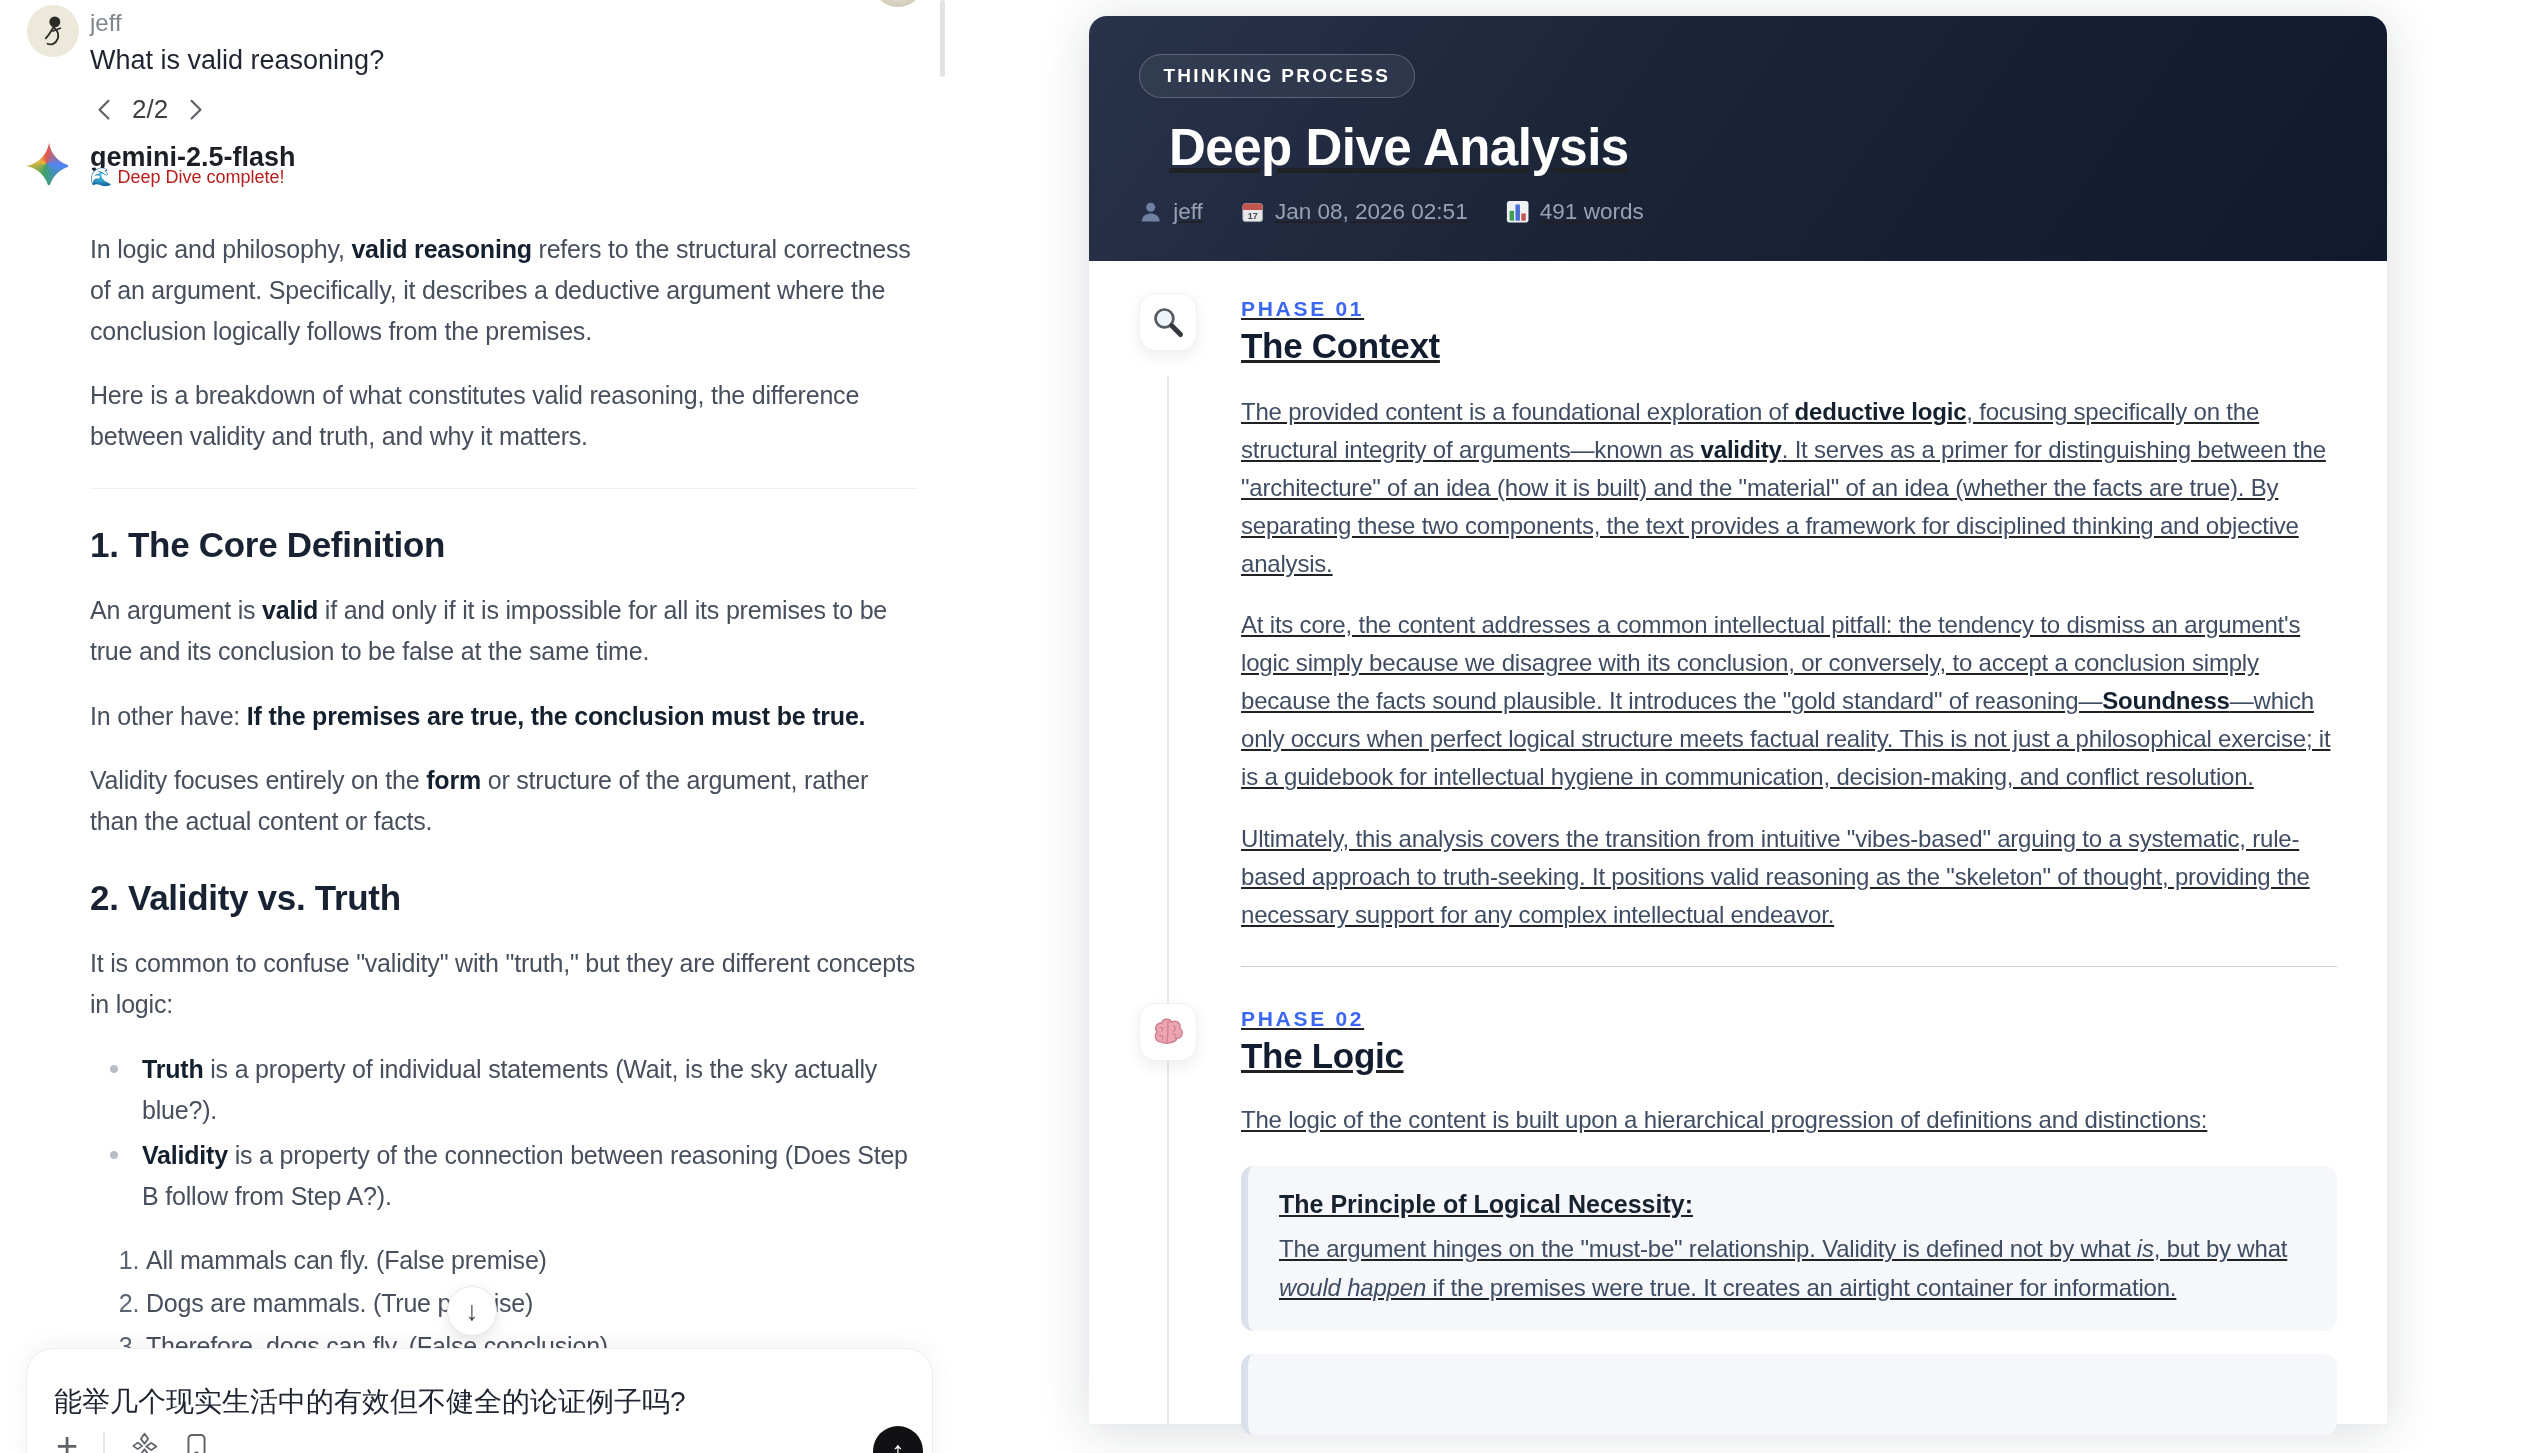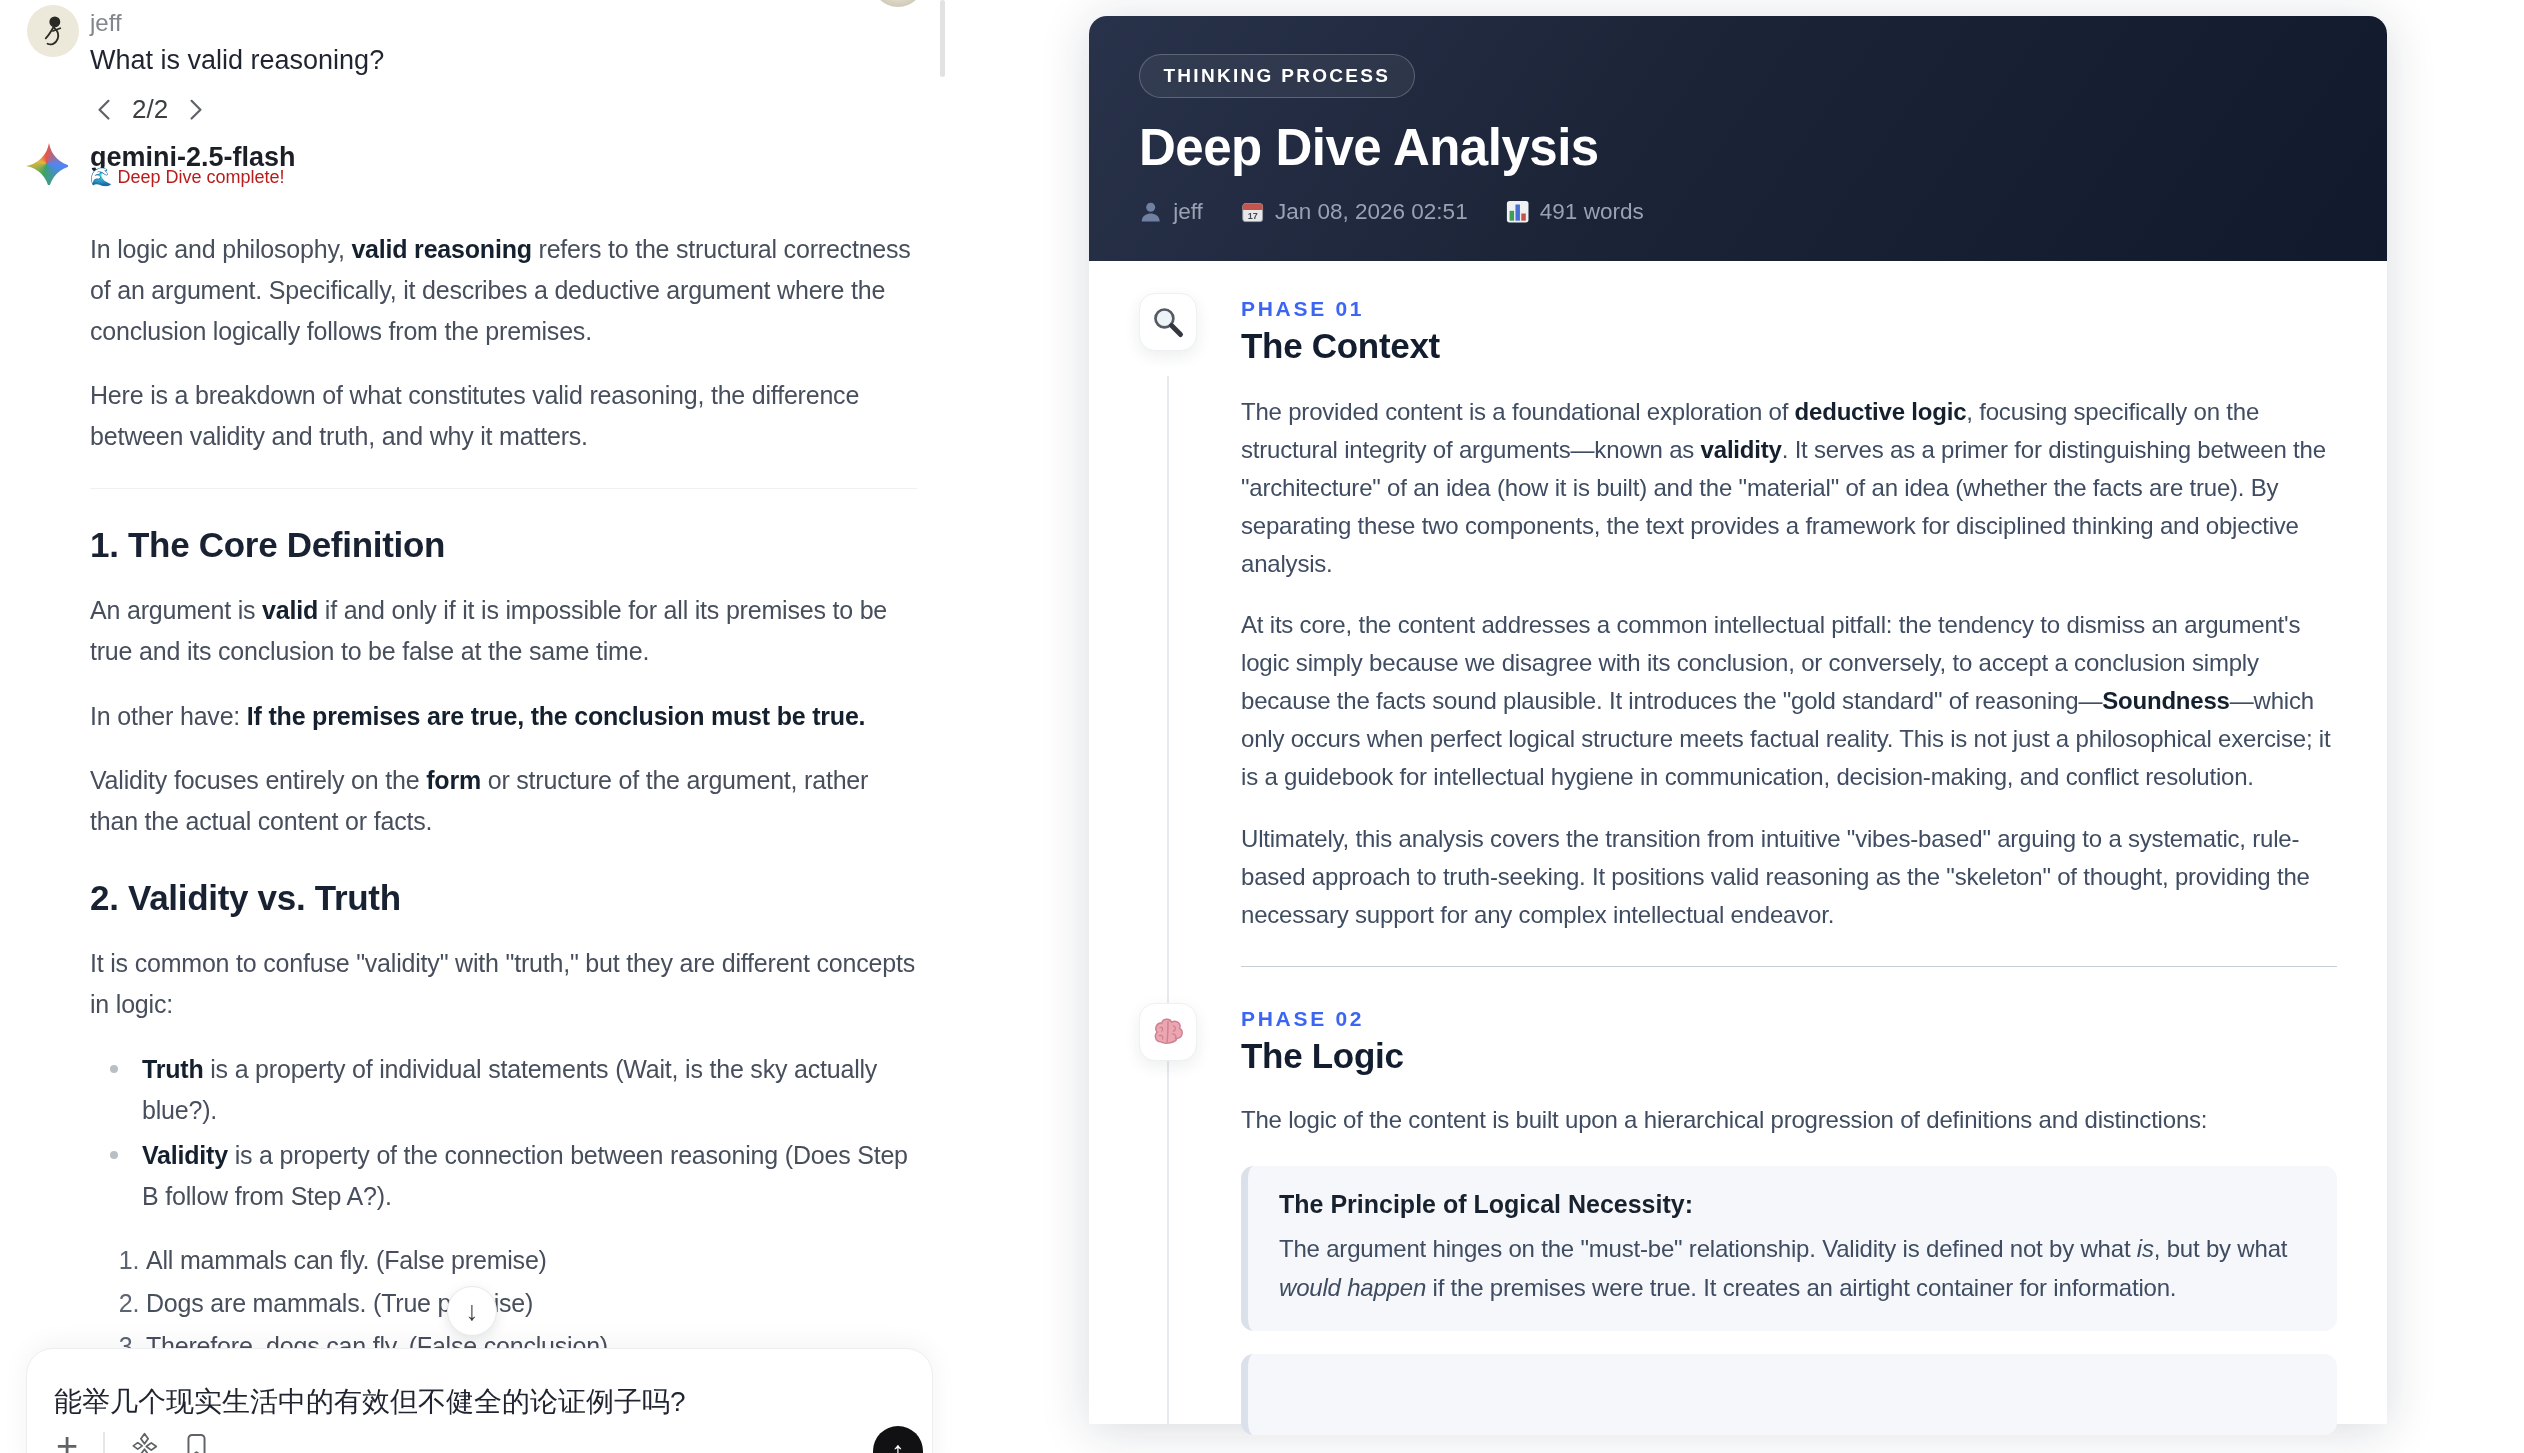--- a/index.html
+++ b/index.html
@@ -58,29 +58,29 @@
   .composer-tools { position:absolute; left:29px; top:83px; display:flex; align-items:center; gap:25px; color:#5f6368; }
   .tool-plus { font-size:38px; font-weight:300; line-height:29px; color:#5f6368; cursor:pointer; }
   .tool-divider { width:1.8px; height:29px; background:#e4e6e9; }
   .tool-icon { display:flex; align-items:center; cursor:pointer; }
   .send-btn { position:absolute; left:846px; top:77px; width:50px; height:50px; border-radius:50%;
     background:#111114; color:#fff; display:flex; align-items:center; justify-content:center;
     font-size:27px; font-weight:bold; cursor:pointer; }
 
   
   .sheet { position:absolute; left:1089px; top:16px; width:1298px; height:1408px; z-index:3;
-    background:#fff; border-radius:18px 18px 0 0; box-shadow:0 5.4px 50px rgba(18,28,48,.16); }
+    background:#fff; border-radius:18px 18px 0 0; box-shadow:0 5.4px 50px rgba(18,28,48,.16);text-decoration:underline; }
   .sheet::before { content:""; position:absolute; left:78px; top:360px; bottom:0; width:1.8px;
     background:#e6e9ee; z-index:0; }
   .doc-header { height:245px; border-radius:18px 18px 0 0; padding:38px 50px;
     background:linear-gradient(125deg,#28324a 0%,#1b2336 45%,#111a2c 100%); position:relative; z-index:1; }
   .badge { display:inline-block; padding:10px 23.4px; border-radius:900px;
     border:1.8px solid rgba(255,255,255,.22); background:rgba(255,255,255,.06);
     color:#fff; font-size:19px; font-weight:bold; letter-spacing:2.3px; }
-  .doc-title { margin-top:20px; font-size:51px; font-weight:bold; color:#fff; letter-spacing:-0.5px; }
+  .doc-title { margin-top:20px; font-size:51px; font-weight:bold; color:#fff; letter-spacing:-0.5px;margin-left:30px; }
   .doc-meta { margin-top:21.6px; display:flex; align-items:center; gap:38px; }
   .meta-item { display:flex; align-items:center; gap:10.8px; color:#98a2b3; font-size:22.5px; }
 
   .doc-body { position:relative; padding:32px 50px 0; }
   .phase { display:flex; position:relative; }
   .rail { width:102px; flex-shrink:0; }
   .phase-icon { position:relative; z-index:1; width:58px; height:58px; border-radius:16px;
     background:#fff; border:1.8px solid #eef0f4; box-shadow:0 5.4px 16px rgba(23,32,48,.08);
     display:flex; align-items:center; justify-content:center; }
   .phase-content { flex:1; min-width:0; }

